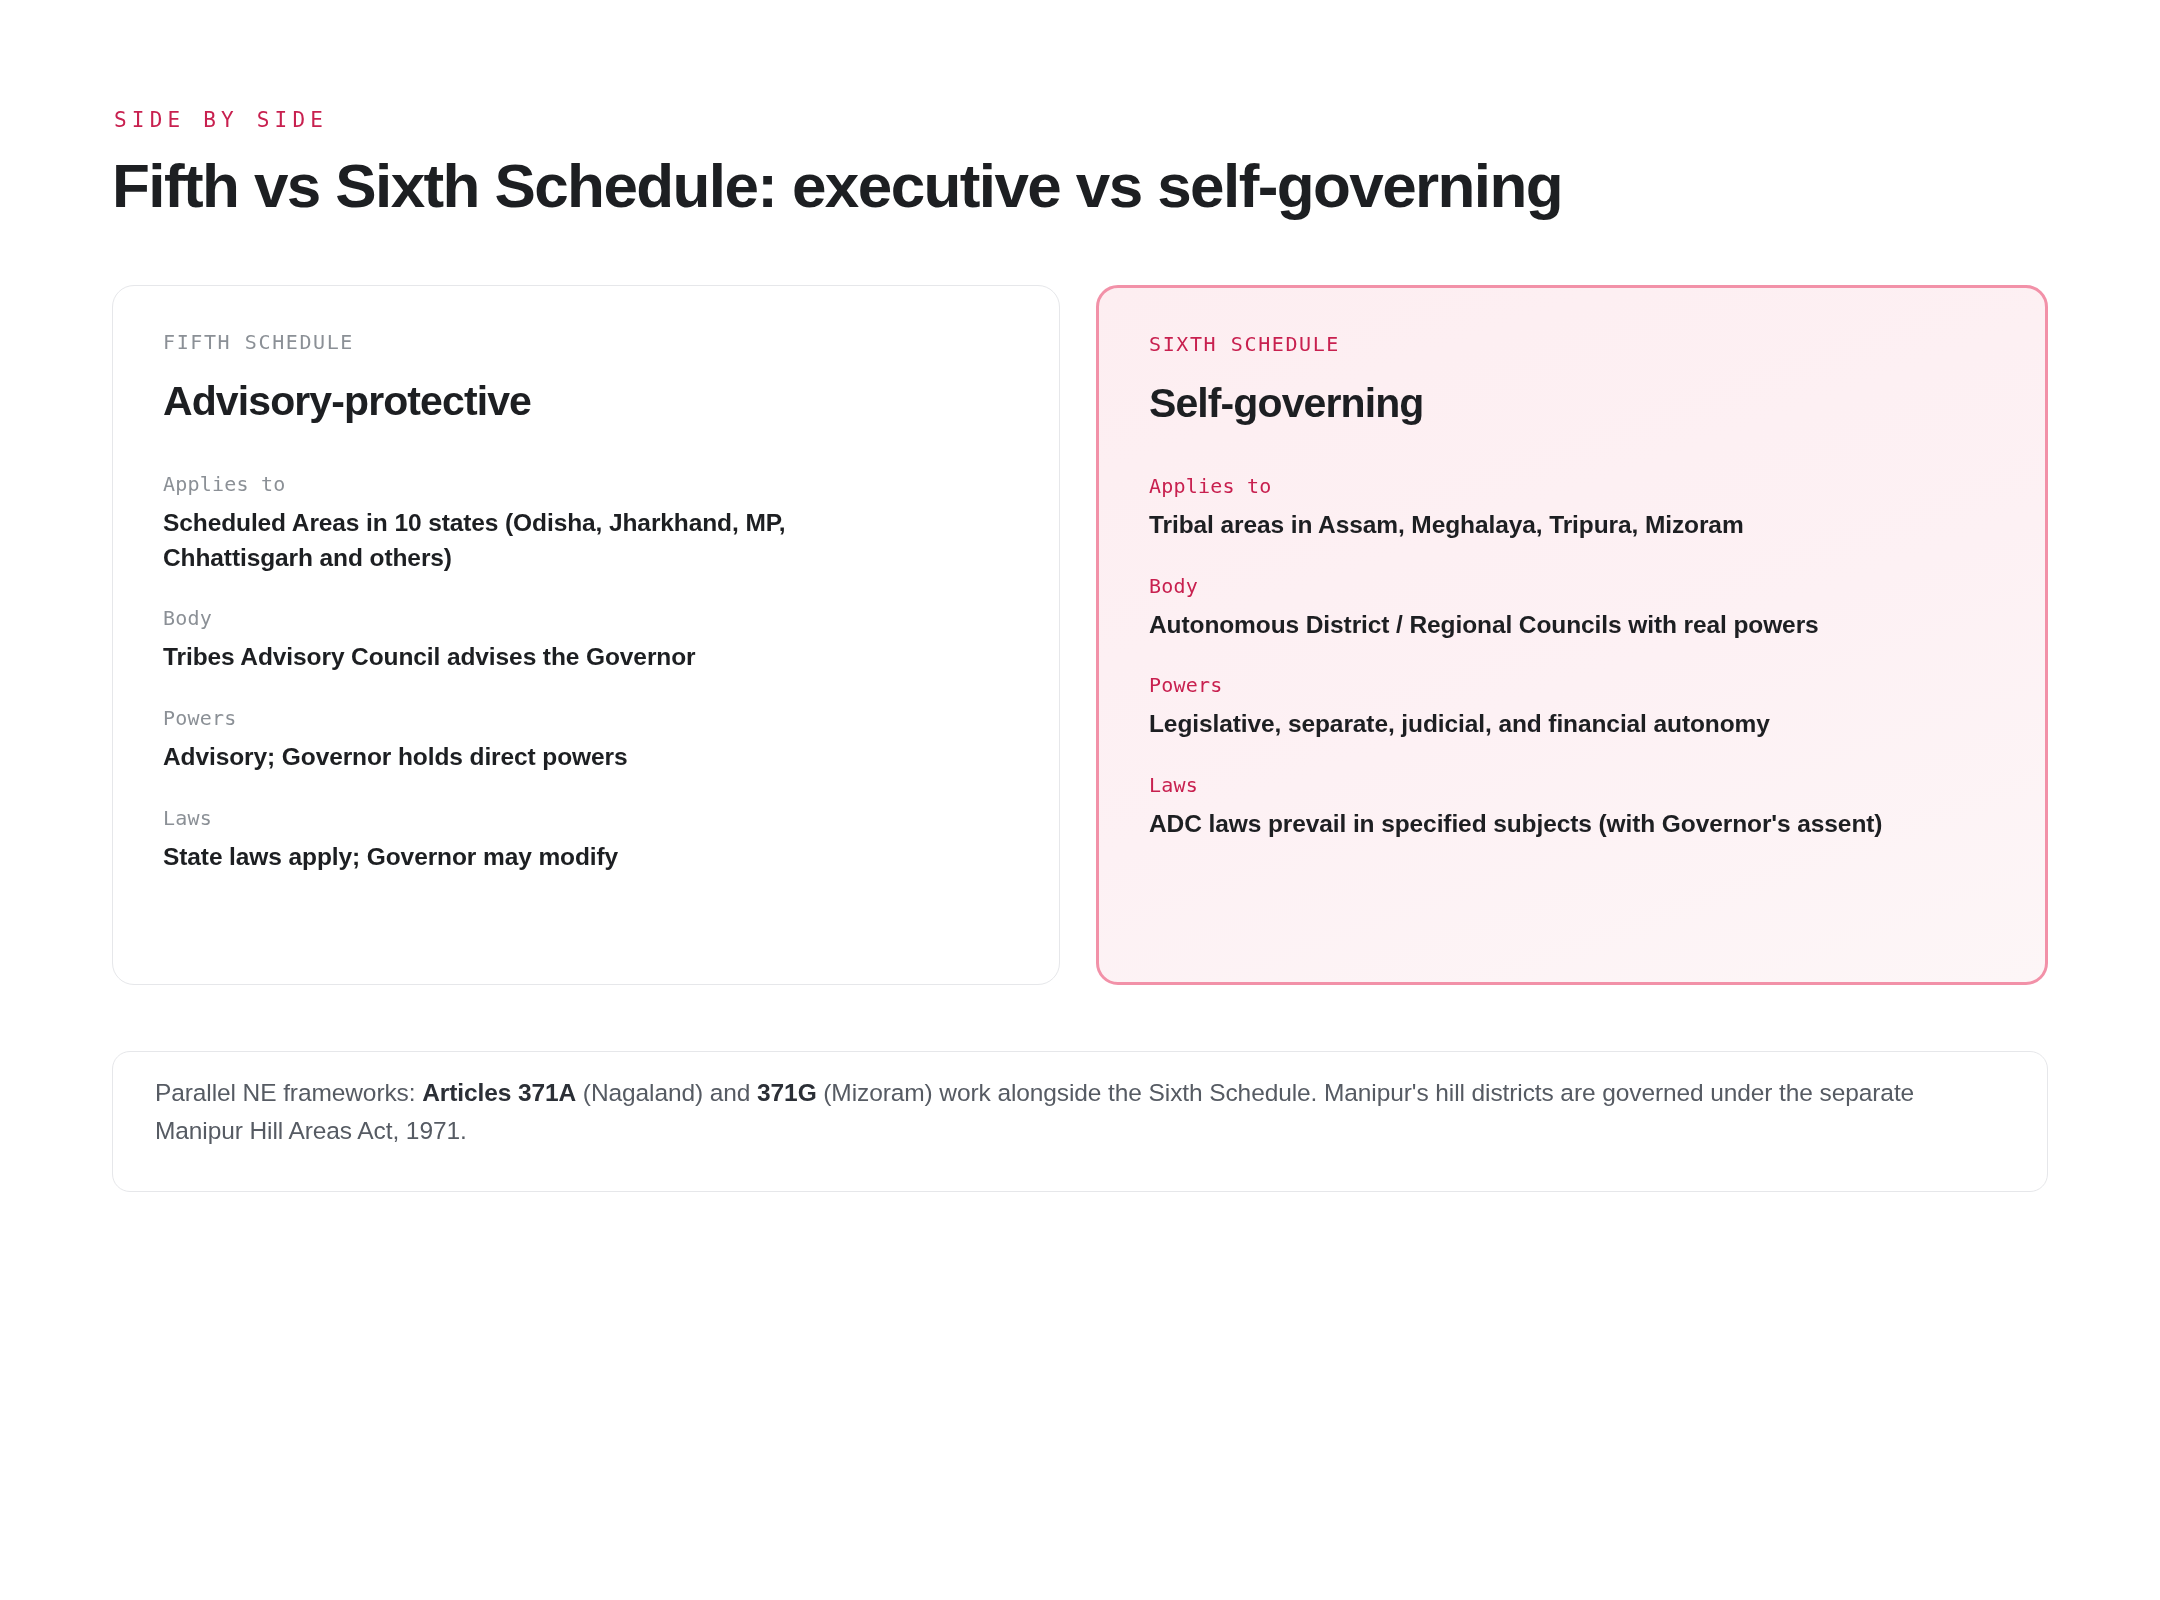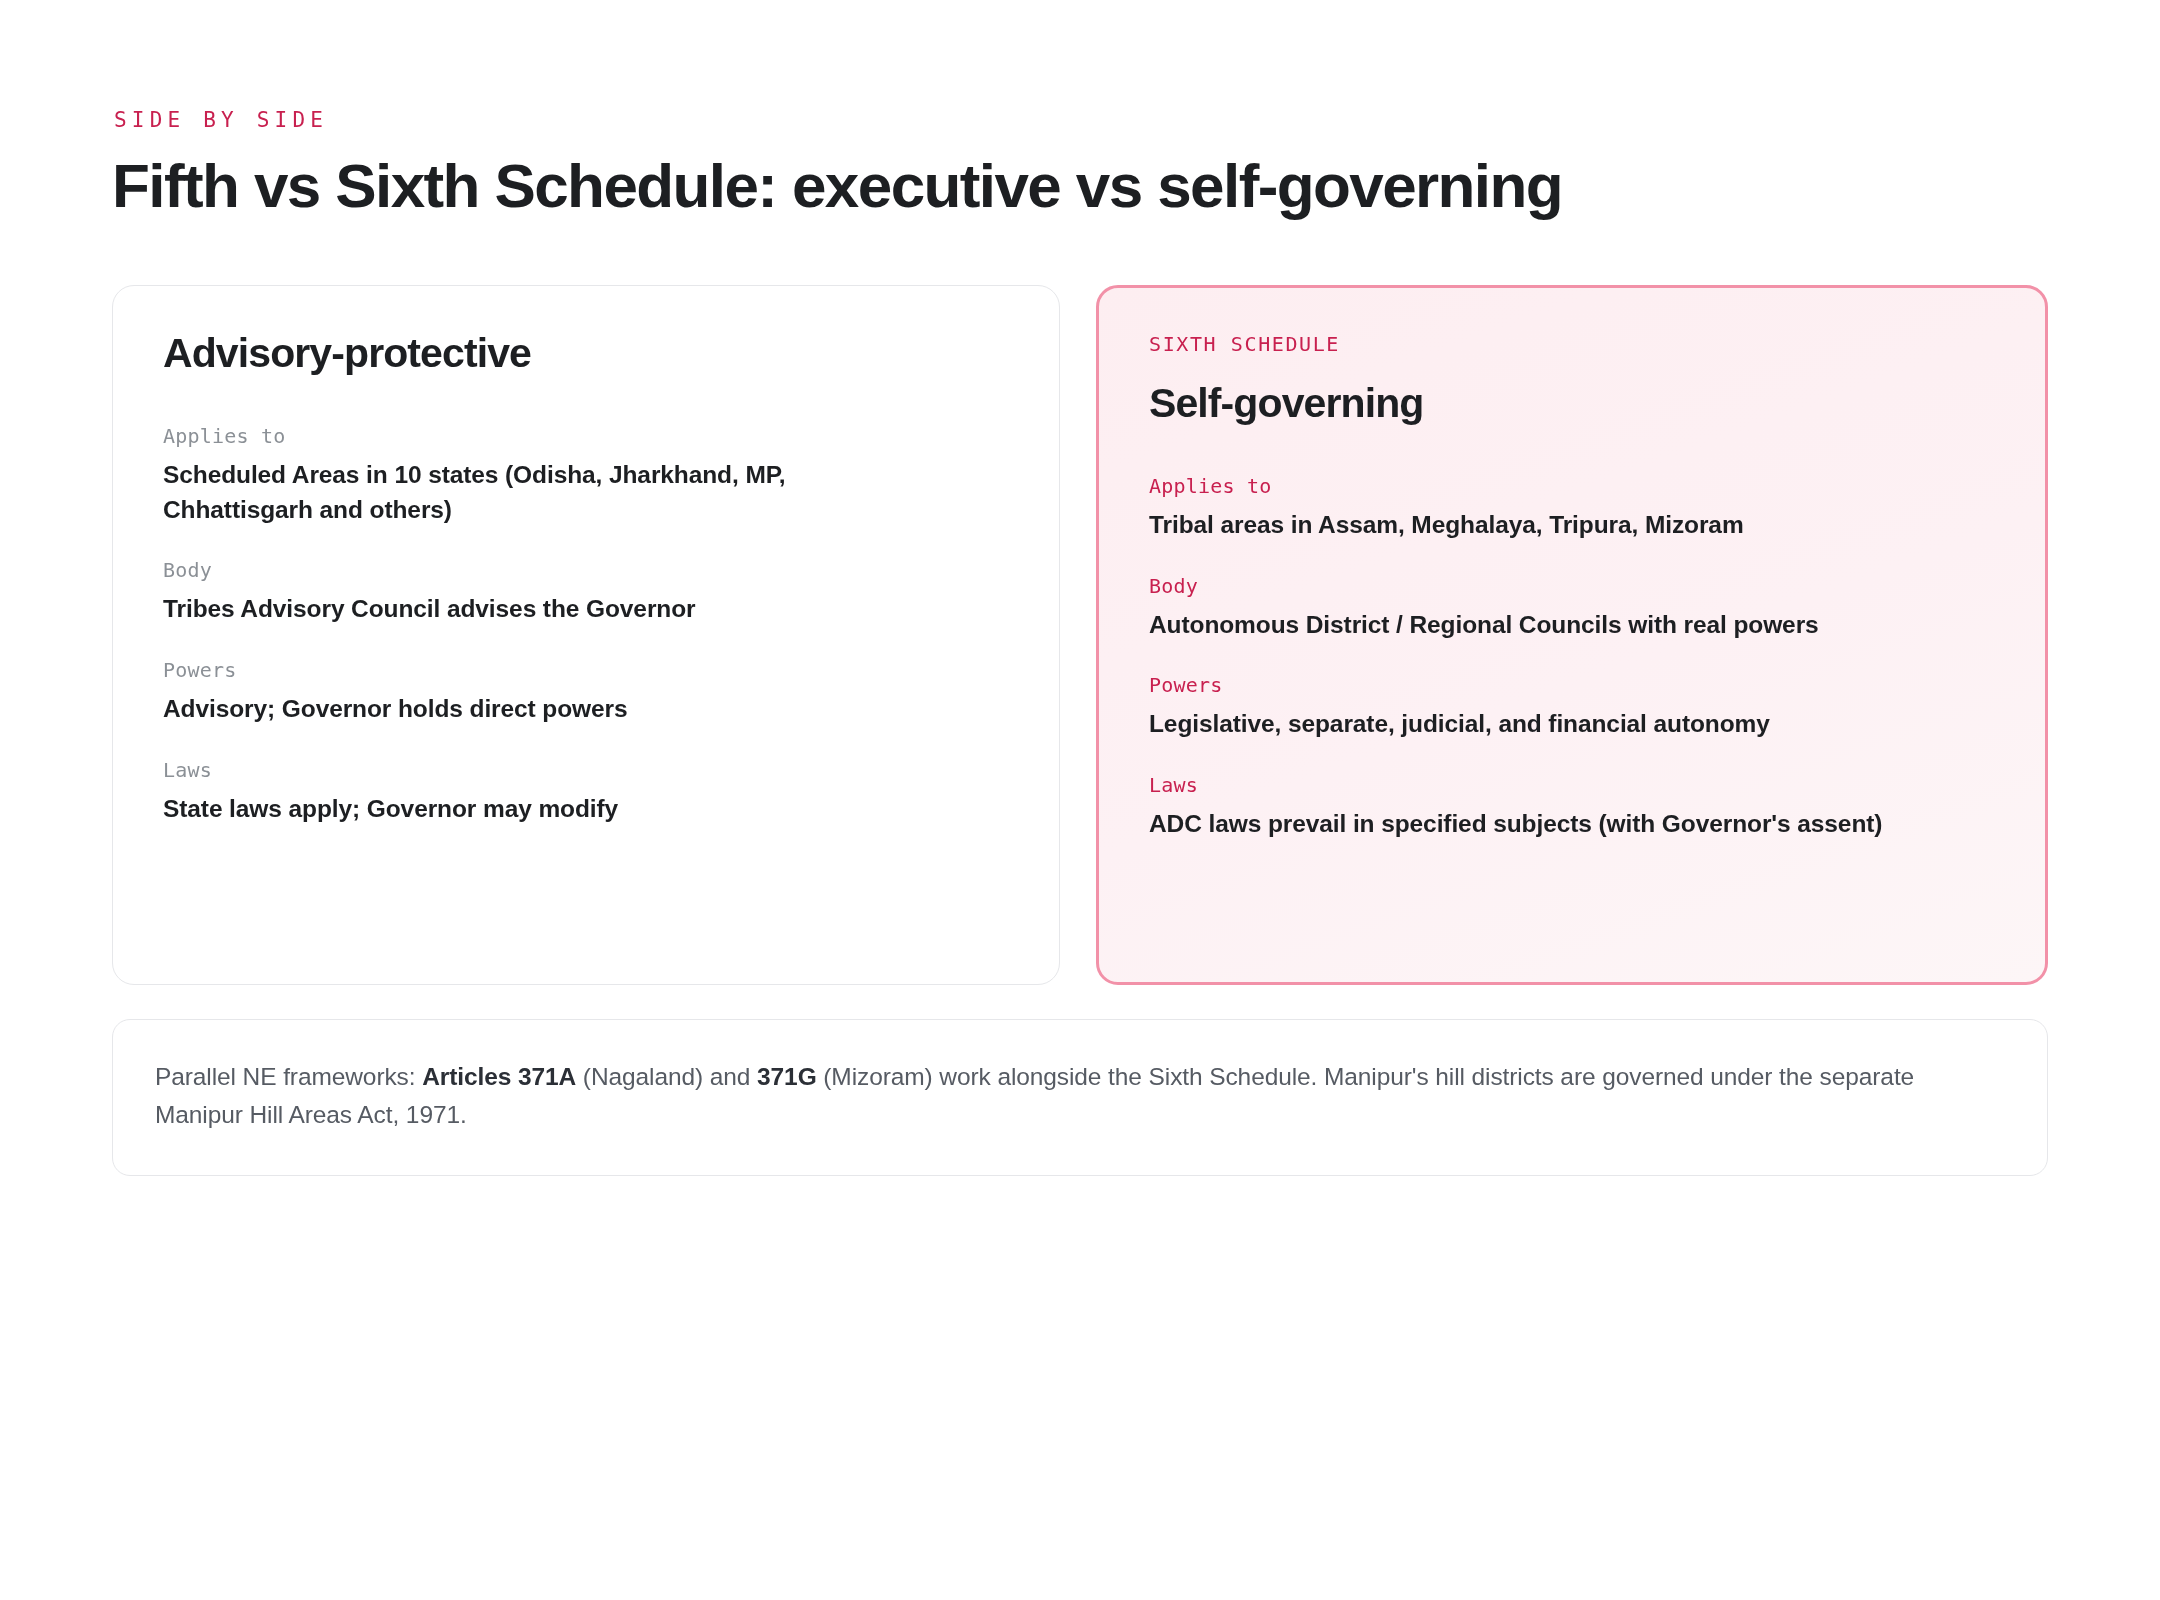--- a/index.html
+++ b/index.html
@@ -102,25 +102,25 @@
     color: #1d1f22;
     margin: 0;
     line-height: 1.42;
     letter-spacing: -0.1px;
     max-width: 760px;
   }
 
   
   .note {
     box-sizing: border-box;
-    margin-top: 34px;
+    margin-top: 66px;
     border: 1.5px solid #e6e7ea;
     border-radius: 18px;
     background: #ffffff;
-    padding: 38px 42px 40px 42px;
+    padding: 22px 42px 40px 42px;
   }
   .note-text {
     margin: 0;
     font-size: 24.5px;
     line-height: 1.58;
     color: #565b63;
     letter-spacing: -0.1px;
   }
   .note-text b {
     font-weight: 700;
@@ -133,20 +133,21 @@
 <div class="page">
 
   <div>
     <p class="eyebrow">SIDE BY SIDE</p>
     <h1 class="page-title">Fifth vs Sixth Schedule: executive vs self-governing</h1>
   </div>
 
   <div class="cards">
 
     <div class="card card--plain">
+      <p class="card-eyebrow">FIFTH SCHEDULE</p>
       <h2 class="card-heading">Advisory-protective</h2>
 
       <div class="field">
         <p class="field-label">Applies to</p>
         <p class="field-value">Scheduled Areas in 10 states (Odisha, Jharkhand, MP, Chhattisgarh and others)</p>
       </div>
 
       <div class="field">
         <p class="field-label">Body</p>
         <p class="field-value">Tribes Advisory Council advises the Governor</p>

